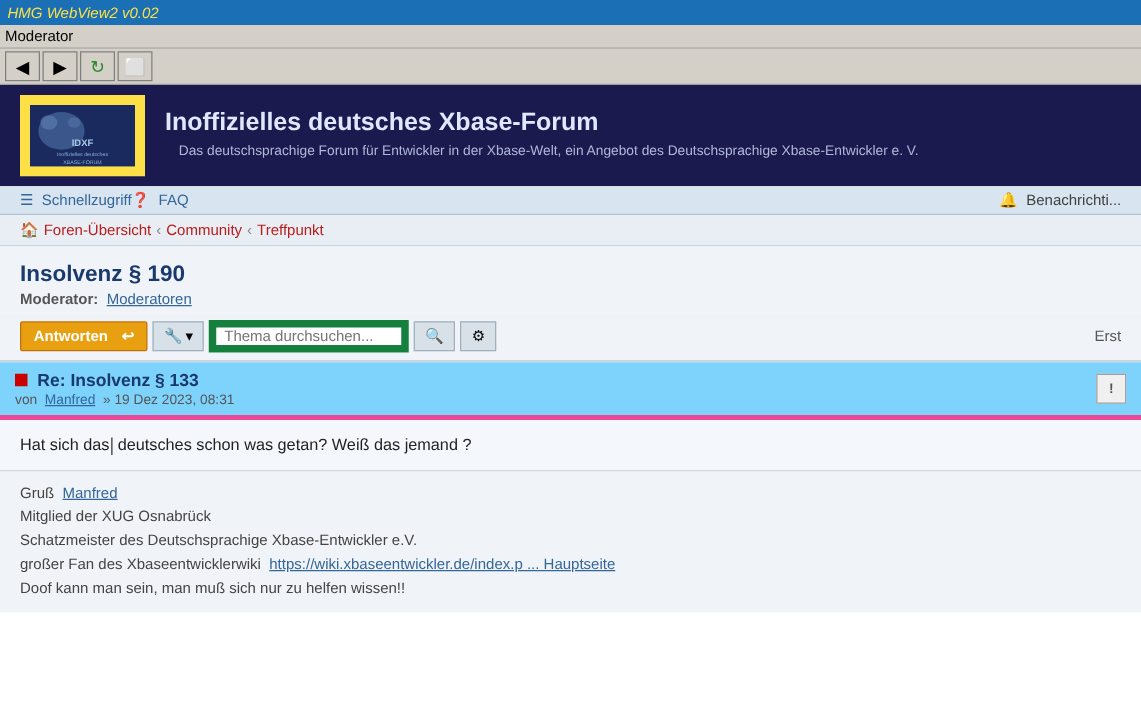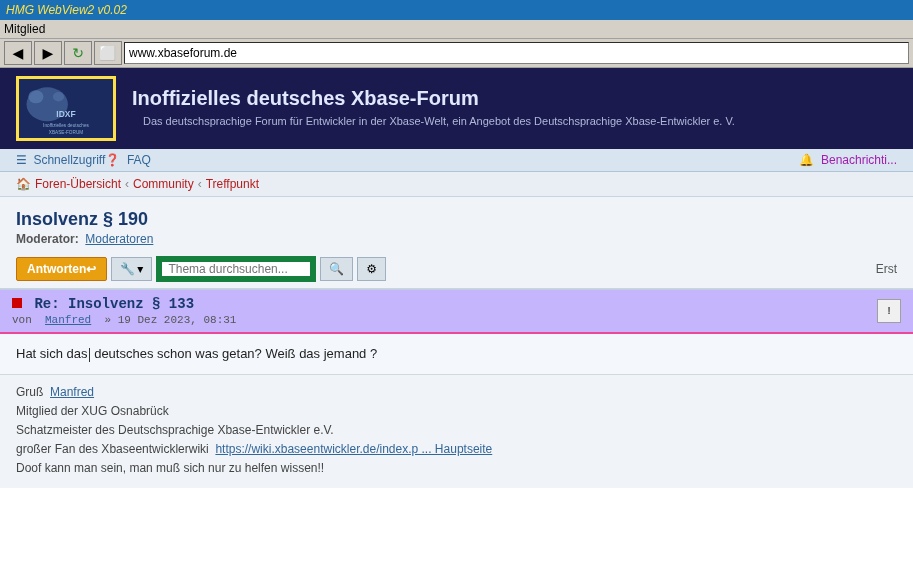--- a/index.html
+++ b/index.html
@@ -59,21 +59,21 @@
     .forum-banner {
       background: #1a1a4e;
       display: flex;
       align-items: center;
       padding: 8px 16px;
       min-height: 80px;
     }
     .banner-logo {
       width: 100px; height: 65px;
       background: #2a3a6e;
-      border: 3px solid #fde047;
+      border: 8px solid #fde047;
       display: flex; align-items: center; justify-content: center;
       margin-right: 16px;
       position: relative;
       overflow: hidden;
       flex-shrink: 0;
     }
     .banner-title-area { color: white; }
     .banner-title-area h1 {
       font-size: 20px;
       font-weight: bold;
@@ -91,21 +91,21 @@
     .nav-bar {
       background: #d8e4f0;
       padding: 4px 16px;
       display: flex;
       align-items: center;
       justify-content: space-between;
       border-bottom: 1px solid #b0c4d8;
     }
     .nav-left { display: flex; align-items: center; gap: 0; font-size: 12px; color: #336699; }
     .nav-left span { cursor: pointer; }
-    .nav-right { font-size: 12px; color: #a21caf; }
+    .nav-right { font-size: 12px; color: #404040; }
 
     
     .breadcrumb {
       background: #e8eef4;
       padding: 5px 16px;
       font-size: 12px;
       color: #555;
       border-bottom: 1px solid #c8d4e0;
       display: flex;
       align-items: center;
@@ -133,21 +133,21 @@
       border-bottom: 1px solid #c8d4e0;
     }
     .btn-reply {
       background: #e8a010;
       color: white;
       border: 1px solid #c07008;
       padding: 4px 10px;
       font-size: 12px;
       font-weight: bold;
       cursor: pointer;
-      display: flex; align-items: center; gap: 0;
+      display: flex; align-items: center; gap: 11px;
       border-radius: 2px;
     }
     .btn-tools {
       background: #d8e0e8;
       border: 1px solid #a0b0c0;
       padding: 4px 8px;
       font-size: 12px;
       cursor: pointer;
       display: flex; align-items: center; gap: 2px;
     }
@@ -184,23 +184,22 @@
     .post-area {
       background: #e8f0f8;
       margin: 0;
       border-top: 1px solid #c0d0e0;
     }
     .post-header {
       display: flex;
       align-items: center;
       justify-content: space-between;
       padding: 6px 12px;
-      background: #c4b5fd;
-      border-bottom: 2px solid #ec4899;
-      font-family: Liberation Mono, monospace;
+      background: #7dd3fc;
+      border-bottom: 4px solid #ec4899;
     }
     .post-title { font-size: 14px; font-weight: bold; color: #1a3a6e; }
     .post-meta { font-size: 11px; color: #555; margin-top: 2px; }
     .post-meta a { color: #336699; }
     .post-icon-btn {
       width: 24px; height: 24px;
       background: #f0f0f0;
       border: 1px solid #a0a0a0;
       display: flex; align-items: center; justify-content: center;
       cursor: pointer;
@@ -235,29 +234,28 @@
     .idxf-svg { width: 100px; height: 65px; }
   </style>
 </head>
 <body>
 
 <div class="title-bar">
   <span>HMG WebView2 v0.02</span>
 </div>
 
 <div class="menu-bar">
-  <span style="cursor:pointer;">Mitglied</span>
+  <span style="cursor:pointer;">Moderator</span>
 </div>
 
 <div class="toolbar">
   <button class="toolbar-btn">◀</button>
   <button class="toolbar-btn">▶</button>
   <button class="toolbar-btn" style="color:#2a8a2a;">↻</button>
   <button class="toolbar-btn">⬜</button>
-  <input class="address-bar" type="text" value="www.xbaseforum.de" style="">
 </div>
 
 <div class="browser-content">
 
   <div class="forum-banner">
     <div class="banner-logo">
       <svg class="idxf-svg" viewBox="0 0 100 65">
 
         <rect width="100" height="65" fill="#1a2a5e"></rect>
 

